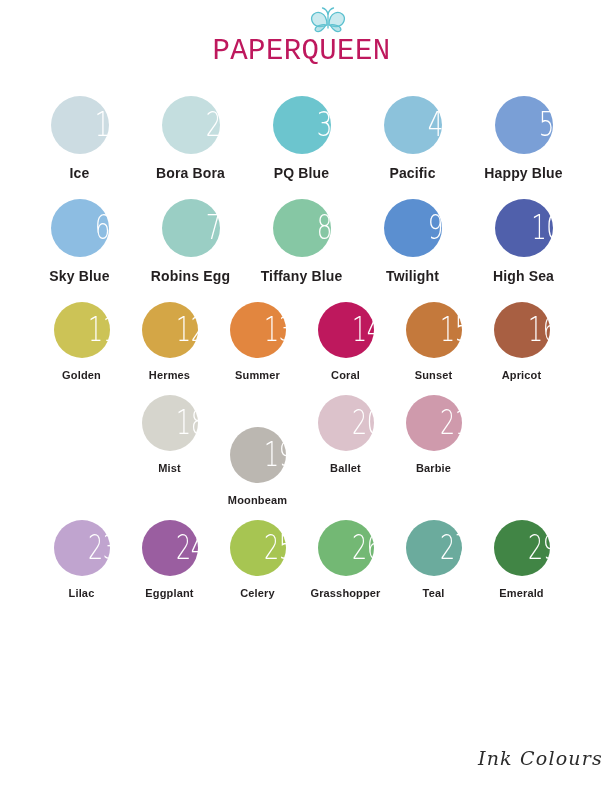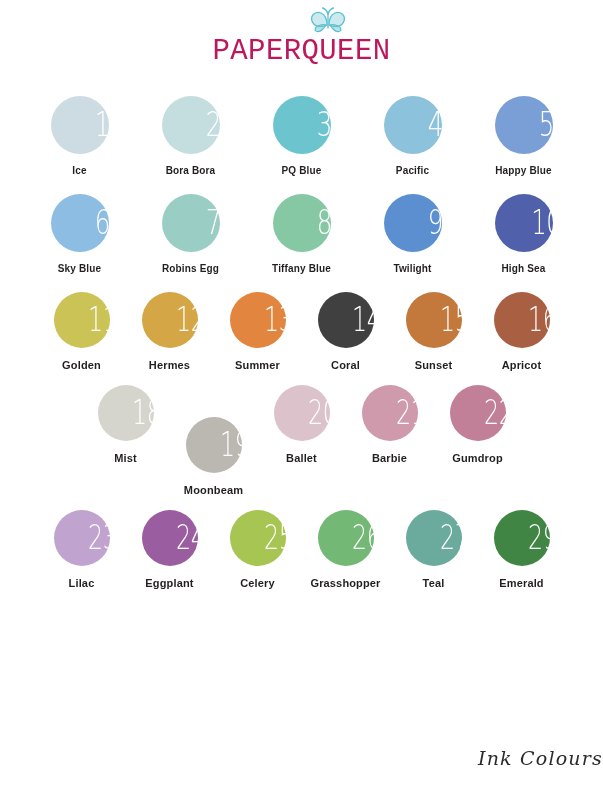--- a/index.html
+++ b/index.html
@@ -90,21 +90,21 @@
     letter-spacing: -0.5px;
     transform: scaleX(0.72);
   }
   .swatch-row.five .swatch-number { font-size: 34px; top: 11px; padding-left: 26px; }
   .swatch-row.six  .swatch-number { font-size: 33px; top: 11px; padding-left: 24px; }
 
   .swatch-label {
     display: block;
     margin-top: 11px;
     font-family: "Liberation Sans", sans-serif;
-    font-size: 10px;
+    font-size: 14px;
     font-weight: 600;
     letter-spacing: 0.15px;
     color: #231f20;
     white-space: nowrap;
   }
   .swatch-row.six .swatch-label { font-size: 11px; }
 
   
   .footer-caption {
     position: absolute;
@@ -217,21 +217,21 @@
         </span>
         <span class="swatch-label">Hermes</span>
       </div>
       <div class="swatch">
         <span class="swatch-dot" style="background: rgb(226, 134, 63);">
           <span class="swatch-number">13</span>
         </span>
         <span class="swatch-label">Summer</span>
       </div>
       <div class="swatch">
-        <span class="swatch-dot" style="background: #404040; text-decoration: underline;">
+        <span class="swatch-dot" style="background: #be185d; text-decoration: underline;">
           <span class="swatch-number">14</span>
         </span>
         <span class="swatch-label">Coral</span>
       </div>
       <div class="swatch">
         <span class="swatch-dot" style="background: rgb(196, 121, 60);">
           <span class="swatch-number">15</span>
         </span>
         <span class="swatch-label">Sunset</span>
       </div>
@@ -260,26 +260,20 @@
           <span class="swatch-number">20</span>
         </span>
         <span class="swatch-label">Ballet</span>
       </div>
       <div class="swatch">
         <span class="swatch-dot" style="background: rgb(207, 154, 172);">
           <span class="swatch-number">21</span>
         </span>
         <span class="swatch-label">Barbie</span>
       </div>
-      <div class="swatch">
-        <span class="swatch-dot" style="background: rgb(194, 127, 152);">
-          <span class="swatch-number">22</span>
-        </span>
-        <span class="swatch-label">Gumdrop</span>
-      </div>
     </div>
     <div class="swatch-row six">
       <div class="swatch">
         <span class="swatch-dot" style="background: rgb(192, 164, 207);">
           <span class="swatch-number">23</span>
         </span>
         <span class="swatch-label">Lilac</span>
       </div>
       <div class="swatch">
         <span class="swatch-dot" style="background: rgb(154, 94, 160);">

